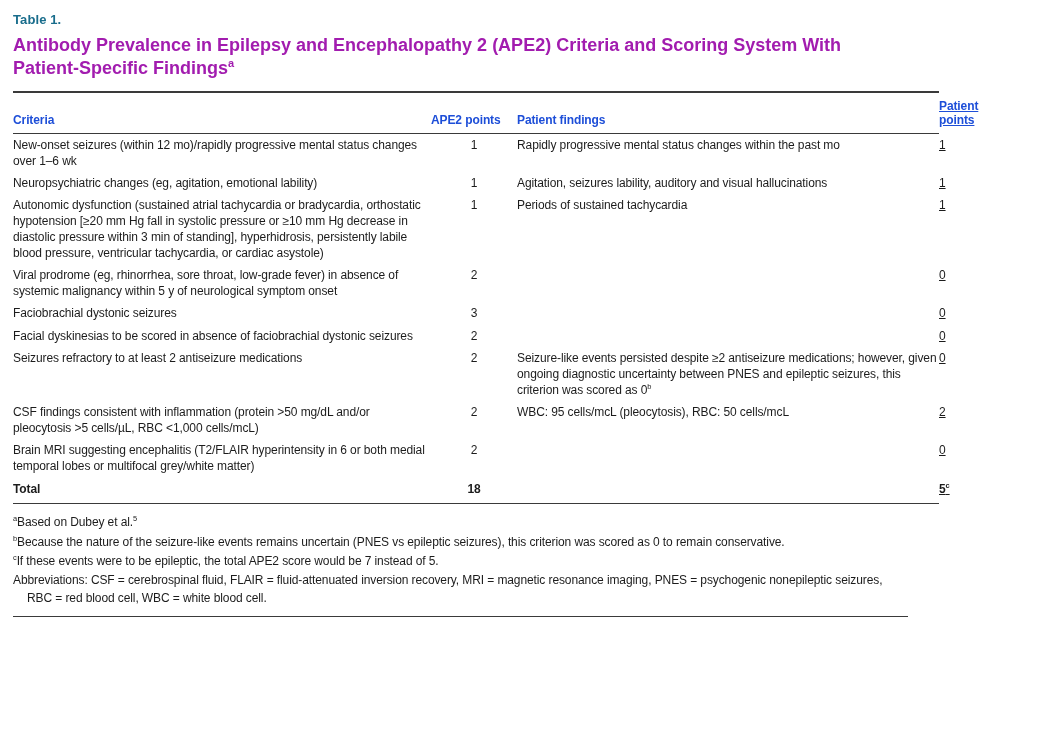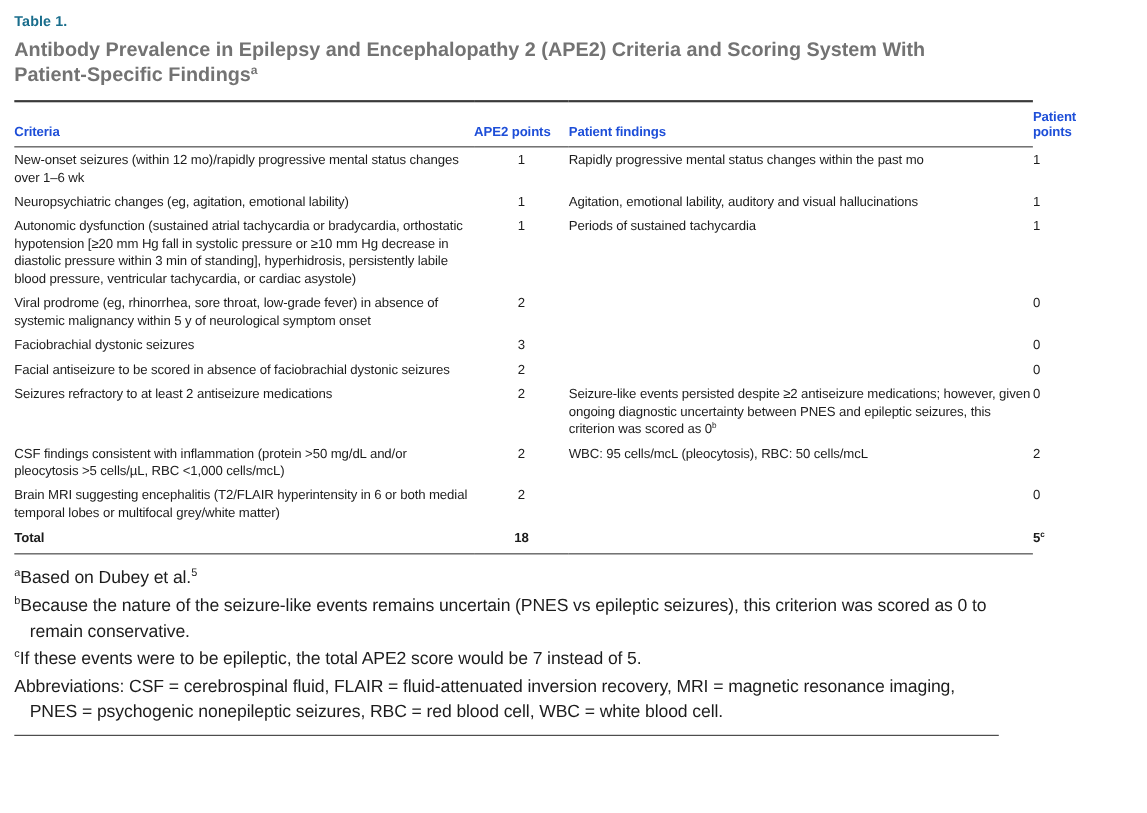--- a/index.html
+++ b/index.html
@@ -46,33 +46,33 @@
   table.ape2 td {
     font-size: 12px;
     line-height: 1.34;
     vertical-align: top;
     padding: 3px 0 3px 0;
     letter-spacing: -0.1px;
     color: #1c1c1c;
   }
   td.c1 { padding-right: 10px; margin-top: 36px; }
   td.c2 { text-align: center; }
-  th.c4, td.c4 { text-align: right; }
+  th.c4, td.c4 { text-align: right; text-decoration: underline; }
   td.c4 { padding-right: 40px; }
   tr.total-row td {
     font-weight: 700;
     border-bottom: 1.5px solid #3a3a3a;
     padding-top: 4px;
     padding-bottom: 6px;
   }
   sup { font-size: 0.62em; line-height: 0; }
 
   .footnotes {
     margin-top: 10px;
-    font-size: 16px;
+    font-size: 12px;
     line-height: 1.45;
     letter-spacing: -0.1px;
   }
   .footnote {
     margin: 0 0 2px 0;
     padding-left: 14px;
     text-indent: -14px;
   }
   .bottom-rule {
     border-top: 1.5px solid #3a3a3a;
@@ -80,21 +80,21 @@
     height: 0;
   }
 </style>
 </head>
 <body>
 
 <div class="page">
 
   <div class="table-label" style="color: rgb(25, 109, 140);">Table 1.</div>
 
-  <div class="title" style="color: #737373;">
+  <div class="title" style="color: #a21caf;">
     <span>Antibody Prevalence in Epilepsy and Encephalopathy 2 (APE2) Criteria and Scoring System With Patient-Specific Findings</span><sup>a</sup>
   </div>
 
   <table class="ape2">
     <colgroup>
       <col style="width:418px">
       <col style="width:86px">
       <col style="width:422px">
       <col>
     </colgroup>
@@ -109,21 +109,21 @@
     <tbody>
       <tr>
         <td class="c1">New-onset seizures (within 12 mo)/rapidly progressive mental status changes over 1–6 wk</td>
         <td class="c2">1</td>
         <td class="c3">Rapidly progressive mental status changes within the past mo</td>
         <td class="c4">1</td>
       </tr>
       <tr>
         <td class="c1">Neuropsychiatric changes (eg, agitation, emotional lability)</td>
         <td class="c2">1</td>
-        <td class="c3">Agitation, emotional lability, auditory and visual hallucinations</td>
+        <td class="c3">Agitation, seizures lability, auditory and visual hallucinations</td>
         <td class="c4">1</td>
       </tr>
       <tr>
         <td class="c1">Autonomic dysfunction (sustained atrial tachycardia or bradycardia, orthostatic hypotension [≥20 mm Hg fall in systolic pressure or ≥10 mm Hg decrease in diastolic pressure within 3 min of standing], hyperhidrosis, persistently labile blood pressure, ventricular tachycardia, or cardiac asystole)</td>
         <td class="c2">1</td>
         <td class="c3">Periods of sustained tachycardia</td>
         <td class="c4">1</td>
       </tr>
       <tr>
         <td class="c1">Viral prodrome (eg, rhinorrhea, sore throat, low-grade fever) in absence of systemic malignancy within 5 y of neurological symptom onset</td>
@@ -131,21 +131,21 @@
         <td class="c3"></td>
         <td class="c4">0</td>
       </tr>
       <tr>
         <td class="c1">Faciobrachial dystonic seizures</td>
         <td class="c2">3</td>
         <td class="c3"></td>
         <td class="c4">0</td>
       </tr>
       <tr>
-        <td class="c1">Facial antiseizure to be scored in absence of faciobrachial dystonic seizures</td>
+        <td class="c1">Facial dyskinesias to be scored in absence of faciobrachial dystonic seizures</td>
         <td class="c2">2</td>
         <td class="c3"></td>
         <td class="c4">0</td>
       </tr>
       <tr>
         <td class="c1">Seizures refractory to at least 2 antiseizure medications</td>
         <td class="c2">2</td>
         <td class="c3"><span>Seizure-like events persisted despite ≥2 antiseizure medications; however, given ongoing diagnostic uncertainty between PNES and epileptic seizures, this criterion was scored as 0</span><sup>b</sup></td>
         <td class="c4">0</td>
       </tr>

